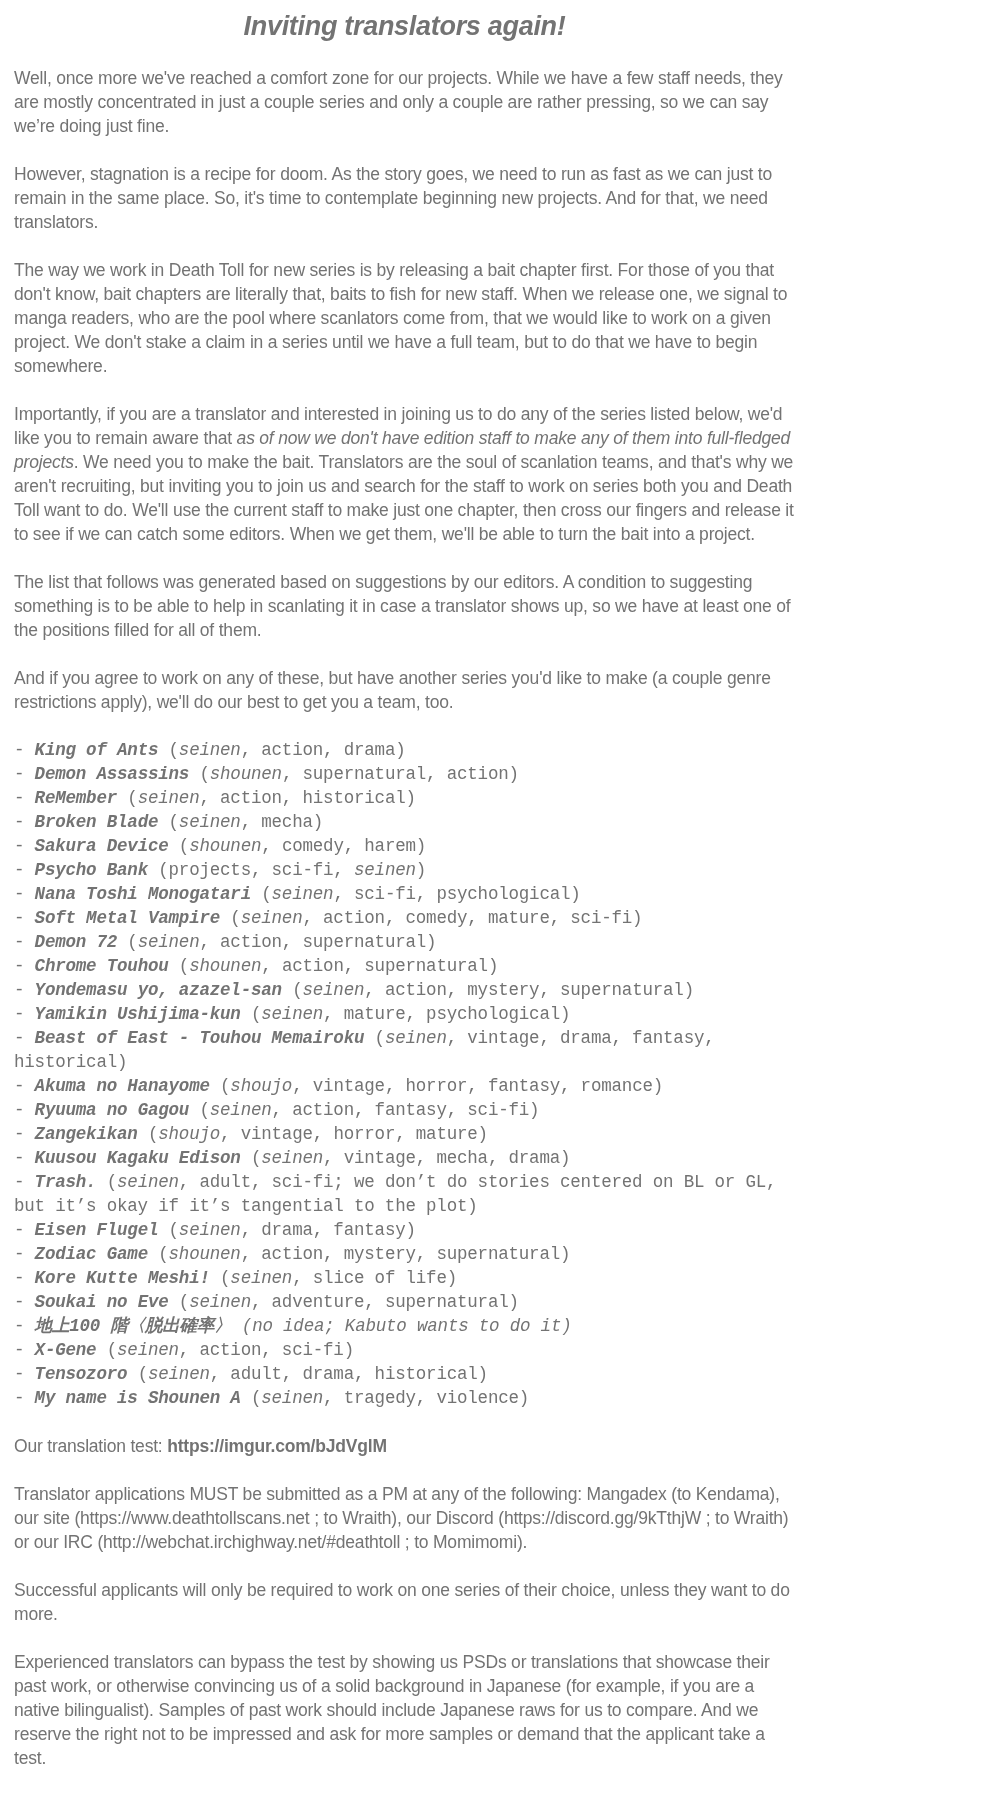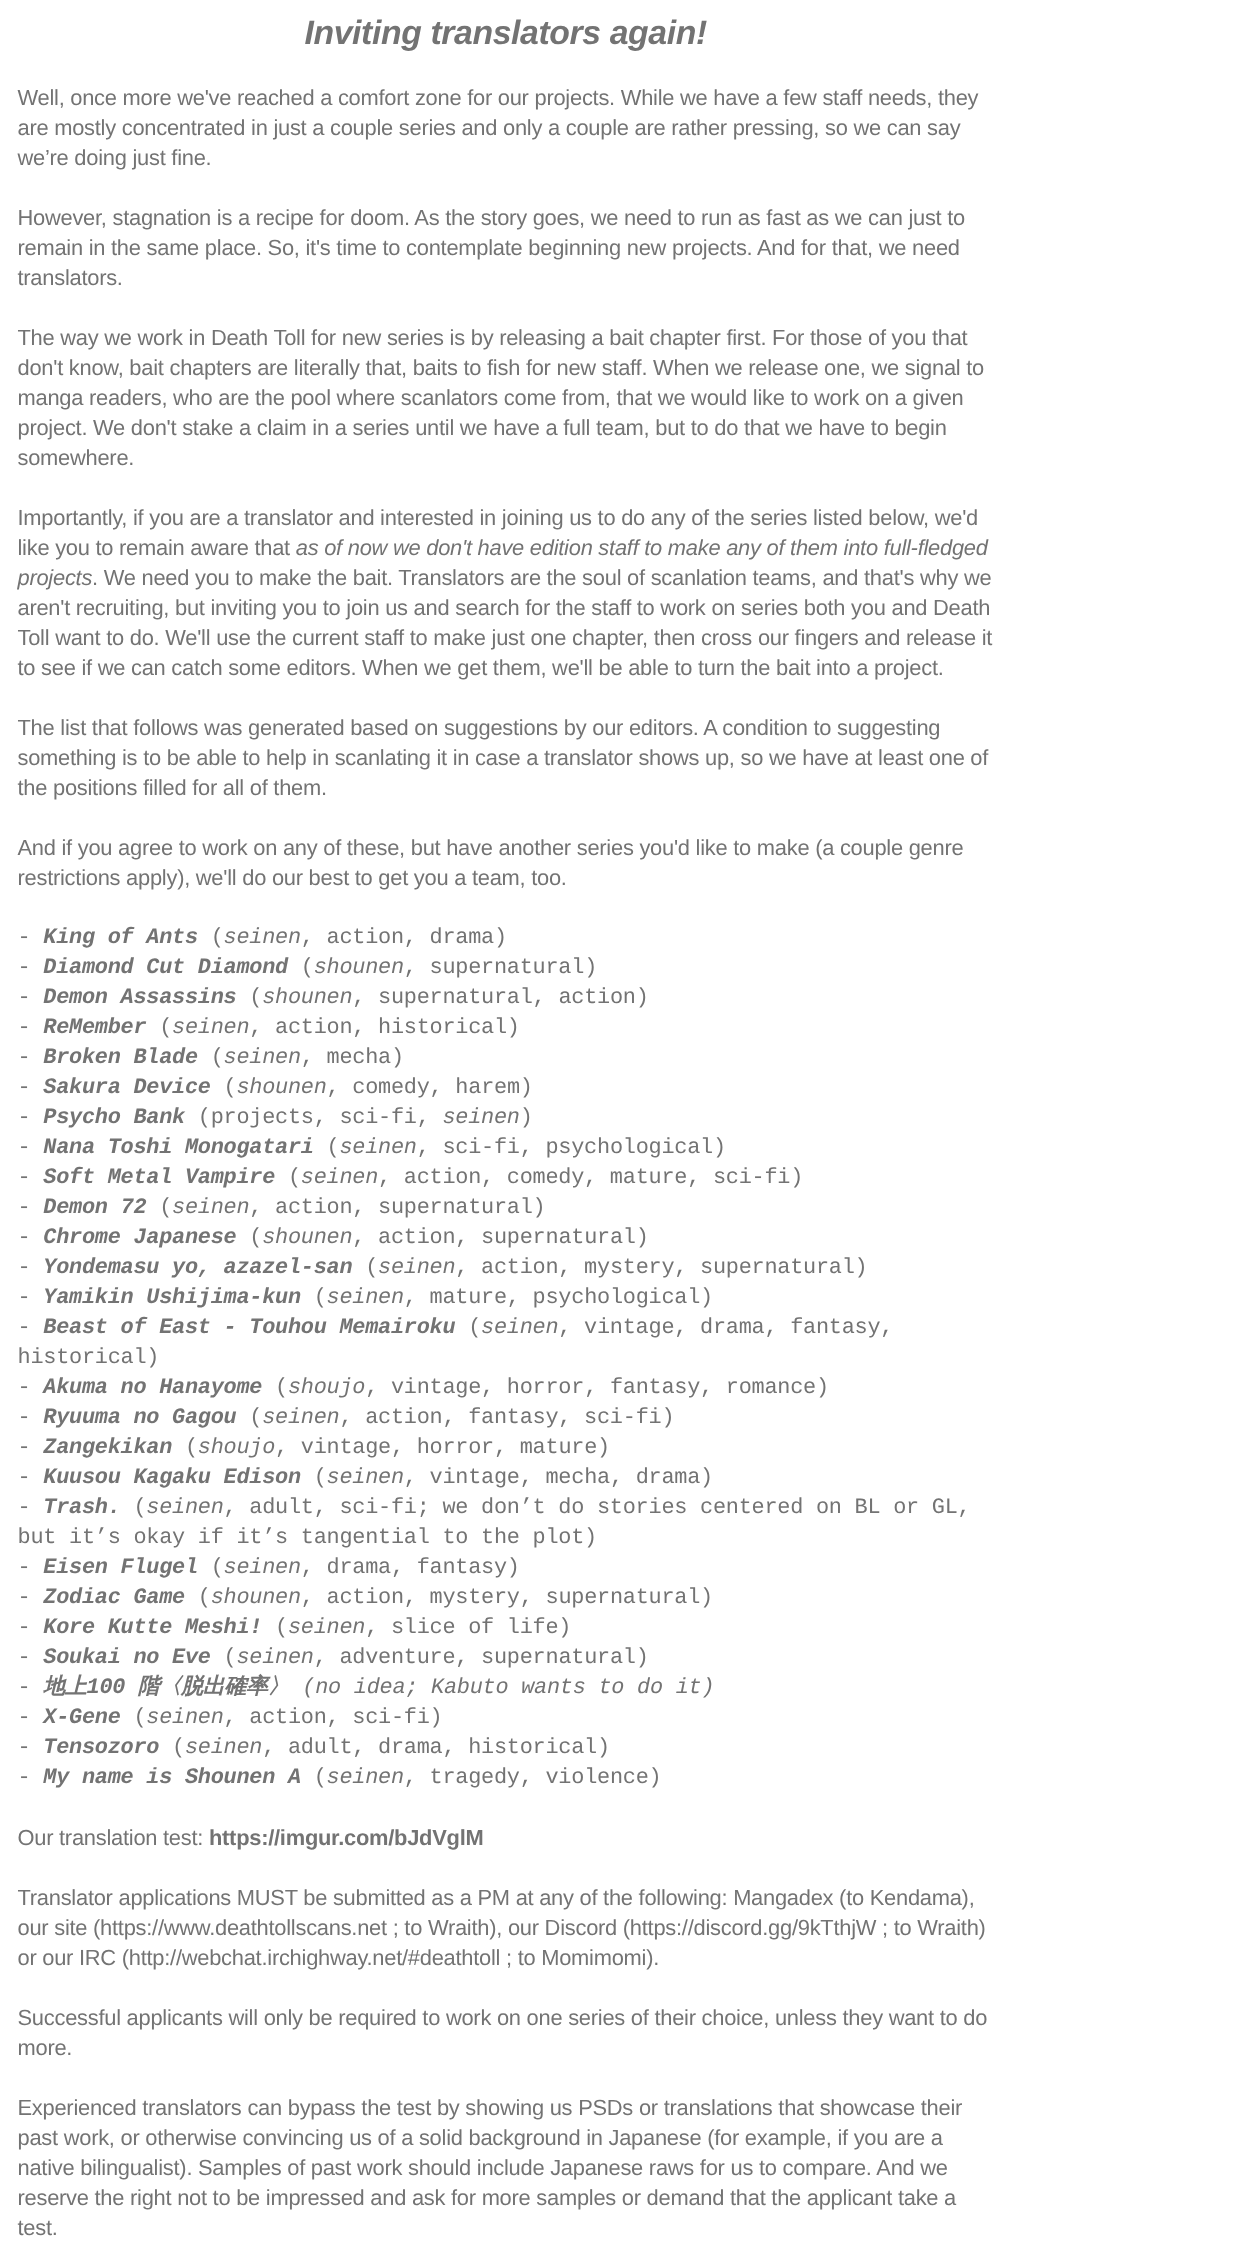--- a/index.html
+++ b/index.html
@@ -53,30 +53,29 @@
       <p><span>Well, once more we've reached a comfort zone for our projects. While we have a few staff needs, they are mostly concentrated in just a couple series and only a couple are rather pressing, so we can say we’re doing just fine.</span></p>
       <p><span>However, stagnation is a recipe for doom. As the story goes, we need to run as fast as we can just to remain in the same place. So, it's time to contemplate beginning new projects. And for that, we need translators.</span></p>
       <p><span>The way we work in Death Toll for new series is by releasing a bait chapter first. For those of you that don't know, bait chapters are literally that, baits to fish for new staff. When we release one, we signal to manga readers, who are the pool where scanlators come from, that we would like to work on a given project. We don't stake a claim in a series until we have a full team, but to do that we have to begin somewhere.</span></p>
       <p><span>Importantly, if you are a translator and interested in joining us to do any of the series listed below, we'd like you to remain aware that </span><span class="it">as of now we don't have edition staff to make any of them into full-fledged projects</span><span>. We need you to make the bait. Translators are the soul of scanlation teams, and that's why we aren't recruiting, but inviting you to join us and search for the staff to work on series both you and Death Toll want to do. We'll use the current staff to make just one chapter, then cross our fingers and release it to see if we can catch some editors. When we get them, we'll be able to turn the bait into a project.</span></p>
       <p><span>The list that follows was generated based on suggestions by our editors. A condition to suggesting something is to be able to help in scanlating it in case a translator shows up, so we have at least one of the positions filled for all of them.</span></p>
       <p><span>And if you agree to work on any of these, but have another series you'd like to make (a couple genre restrictions apply), we'll do our best to get you a team, too.</span></p>
     </div>
 
   <ul class="series" id="series-items">
       <li>- <span class="bd it">King of Ants</span><span> (</span><span class="it">seinen</span><span>, action, drama)</span></li>
-      <li>- <span class="bd it">Diamond Cut Diamond</span><span> (</span><span class="it">shounen</span><span>, supernatural)</span></li>
       <li>- <span class="bd it">Demon Assassins</span><span> (</span><span class="it">shounen</span><span>, supernatural, action)</span></li>
       <li>- <span class="bd it">ReMember</span><span> (</span><span class="it">seinen</span><span>, action, historical)</span></li>
       <li>- <span class="bd it">Broken Blade</span><span> (</span><span class="it">seinen</span><span>, mecha)</span></li>
       <li>- <span class="bd it">Sakura Device</span><span> (</span><span class="it">shounen</span><span>, comedy, harem)</span></li>
       <li>- <span class="bd it">Psycho Bank</span><span> (projects, sci-fi, </span><span class="it">seinen</span><span>)</span></li>
       <li>- <span class="bd it">Nana Toshi Monogatari</span><span> (</span><span class="it">seinen</span><span>, sci-fi, psychological)</span></li>
       <li>- <span class="bd it">Soft Metal Vampire</span><span> (</span><span class="it">seinen</span><span>, action, comedy, mature, sci-fi)</span></li>
       <li>- <span class="bd it">Demon 72</span><span> (</span><span class="it">seinen</span><span>, action, supernatural)</span></li>
-      <li>- <span class="bd it">Chrome Japanese</span><span> (</span><span class="it">shounen</span><span>, action, supernatural)</span></li>
+      <li>- <span class="bd it">Chrome Touhou</span><span> (</span><span class="it">shounen</span><span>, action, supernatural)</span></li>
       <li>- <span class="bd it">Yondemasu yo, azazel-san</span><span> (</span><span class="it">seinen</span><span>, action, mystery, supernatural)</span></li>
       <li>- <span class="bd it">Yamikin Ushijima-kun</span><span> (</span><span class="it">seinen</span><span>, mature, psychological)</span></li>
       <li>- <span class="bd it">Beast of East - Touhou Memairoku</span><span> (</span><span class="it">seinen</span><span>, vintage, drama, fantasy, historical)</span></li>
       <li>- <span class="bd it">Akuma no Hanayome</span><span> (</span><span class="it">shoujo</span><span>, vintage, horror, fantasy, romance)</span></li>
       <li>- <span class="bd it">Ryuuma no Gagou</span><span> (</span><span class="it">seinen</span><span>, action, fantasy, sci-fi)</span></li>
       <li>- <span class="bd it">Zangekikan</span><span> (</span><span class="it">shoujo</span><span>, vintage, horror, mature)</span></li>
       <li>- <span class="bd it">Kuusou Kagaku Edison</span><span> (</span><span class="it">seinen</span><span>, vintage, mecha, drama)</span></li>
       <li>- <span class="bd it">Trash.</span><span> (</span><span class="it">seinen</span><span>, adult, sci-fi; we don’t do stories centered on BL or GL, but it’s okay if it’s tangential to the plot)</span></li>
       <li>- <span class="bd it">Eisen Flugel</span><span> (</span><span class="it">seinen</span><span>, drama, fantasy)</span></li>
       <li>- <span class="bd it">Zodiac Game</span><span> (</span><span class="it">shounen</span><span>, action, mystery, supernatural)</span></li>

